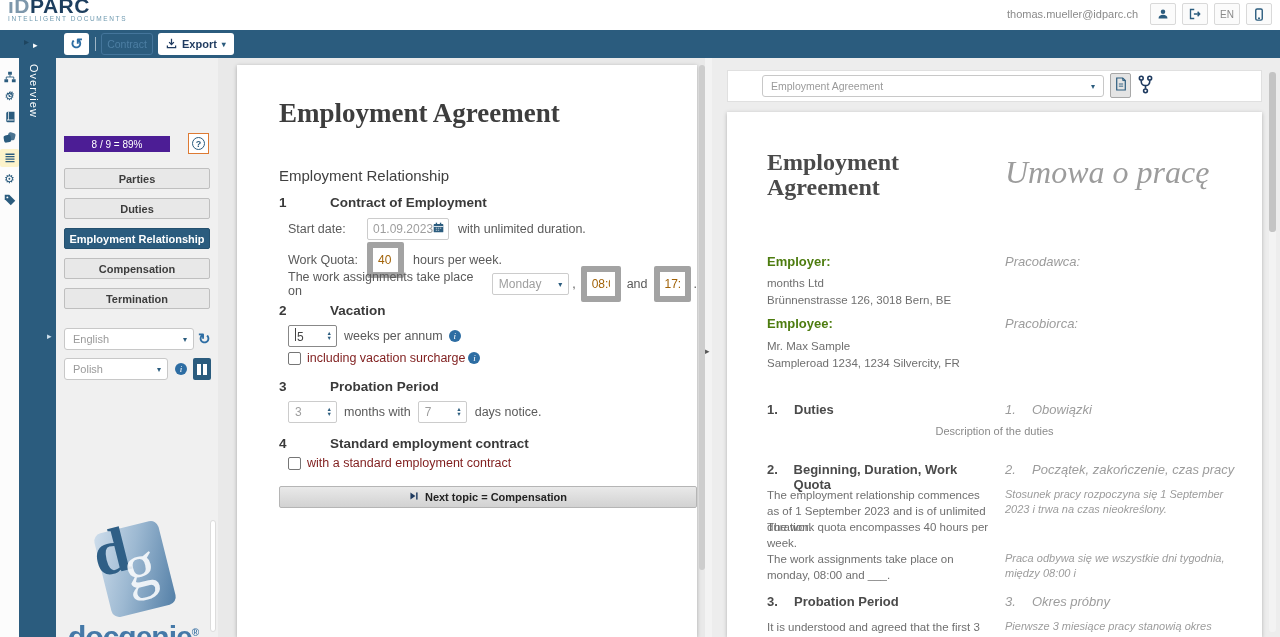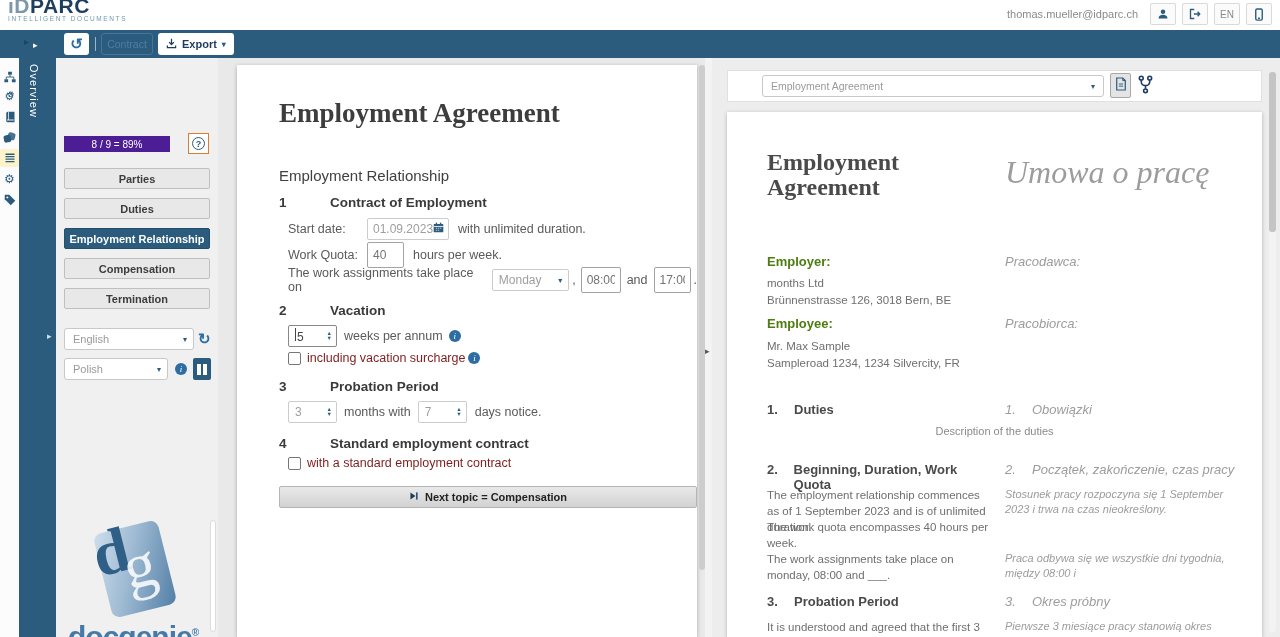--- a/index.html
+++ b/index.html
@@ -78,22 +78,22 @@
   #formcard { position:absolute; left:19px; top:7px; width:460px; height:572px; background:#fff; box-shadow:0 1px 4px rgba(0,0,0,.28); overflow:hidden; }
   .mid-scroll { position:absolute; left:481px; top:7px; width:6px; height:505px; background:#cdcdcd; border-radius:3px; }
   .mid-handle { position:absolute; left:487px; top:0; width:7px; height:579px; background:#f3f3f3; }
   .mid-handle span { position:absolute; left:0px; top:288px; color:#555; font-size:9px; }
 
   .f-title { position:absolute; left:42px; top:33px; font-family:"Liberation Serif",serif; font-weight:bold; font-size:27px; color:#3d3d3d; }
   .f-heading { position:absolute; left:42px; top:102px; font-size:15px; color:#404040; }
   .f-sec { position:absolute; left:42px; font-size:13.5px; font-weight:bold; color:#3a3a3a; display:flex; }
   .f-sec .num { width:51px; }
   .f-row { position:absolute; left:42px; display:flex; align-items:center; font-size:12.5px; color:#5a5a5a;margin-left:9px; }
-  .f-input { height:22px; border:1px solid #a3a3a3; border-radius:2px; font-family:"Liberation Sans",sans-serif;
-             font-size:12px; color:#737373; padding:12px 5px; background:#fff; }
+  .f-input { height:22px; border:6px solid #a3a3a3; border-radius:2px; font-family:"Liberation Sans",sans-serif;
+             font-size:12px; color:#a16207; padding:12px 5px; background:#fff; }
   .date-box { width:82px; height:22px; border:1px solid #ccc; border-radius:2px; display:flex; align-items:center;
               justify-content:space-between; padding:0 5px; font-size:12px; color:#9e9e9e; }
   .cal-ic { color:#2b5c7e; }
   .f-select { height:22px; border:1px solid #ccc; border-radius:2px; display:flex; align-items:center; justify-content:space-between;
               padding:0 6px; font-size:12px; color:#9e9e9e; background:#fff; }
   .spin { width:49px; height:22px; border:1px solid #ccc; border-radius:2px; display:flex; align-items:center;
           justify-content:space-between; padding:0 4px 0 6px; font-size:12px; color:#9e9e9e; background:#fff; }
   .spin.focused { border-color:#888; color:#444; }
   .spin .arrows { display:flex; flex-direction:column; line-height:5px; font-size:5.5px; color:#2b5c7e; }
   .cursor-bar { display:inline-block; width:1px; height:13px; background:#444; margin-right:1px; }

